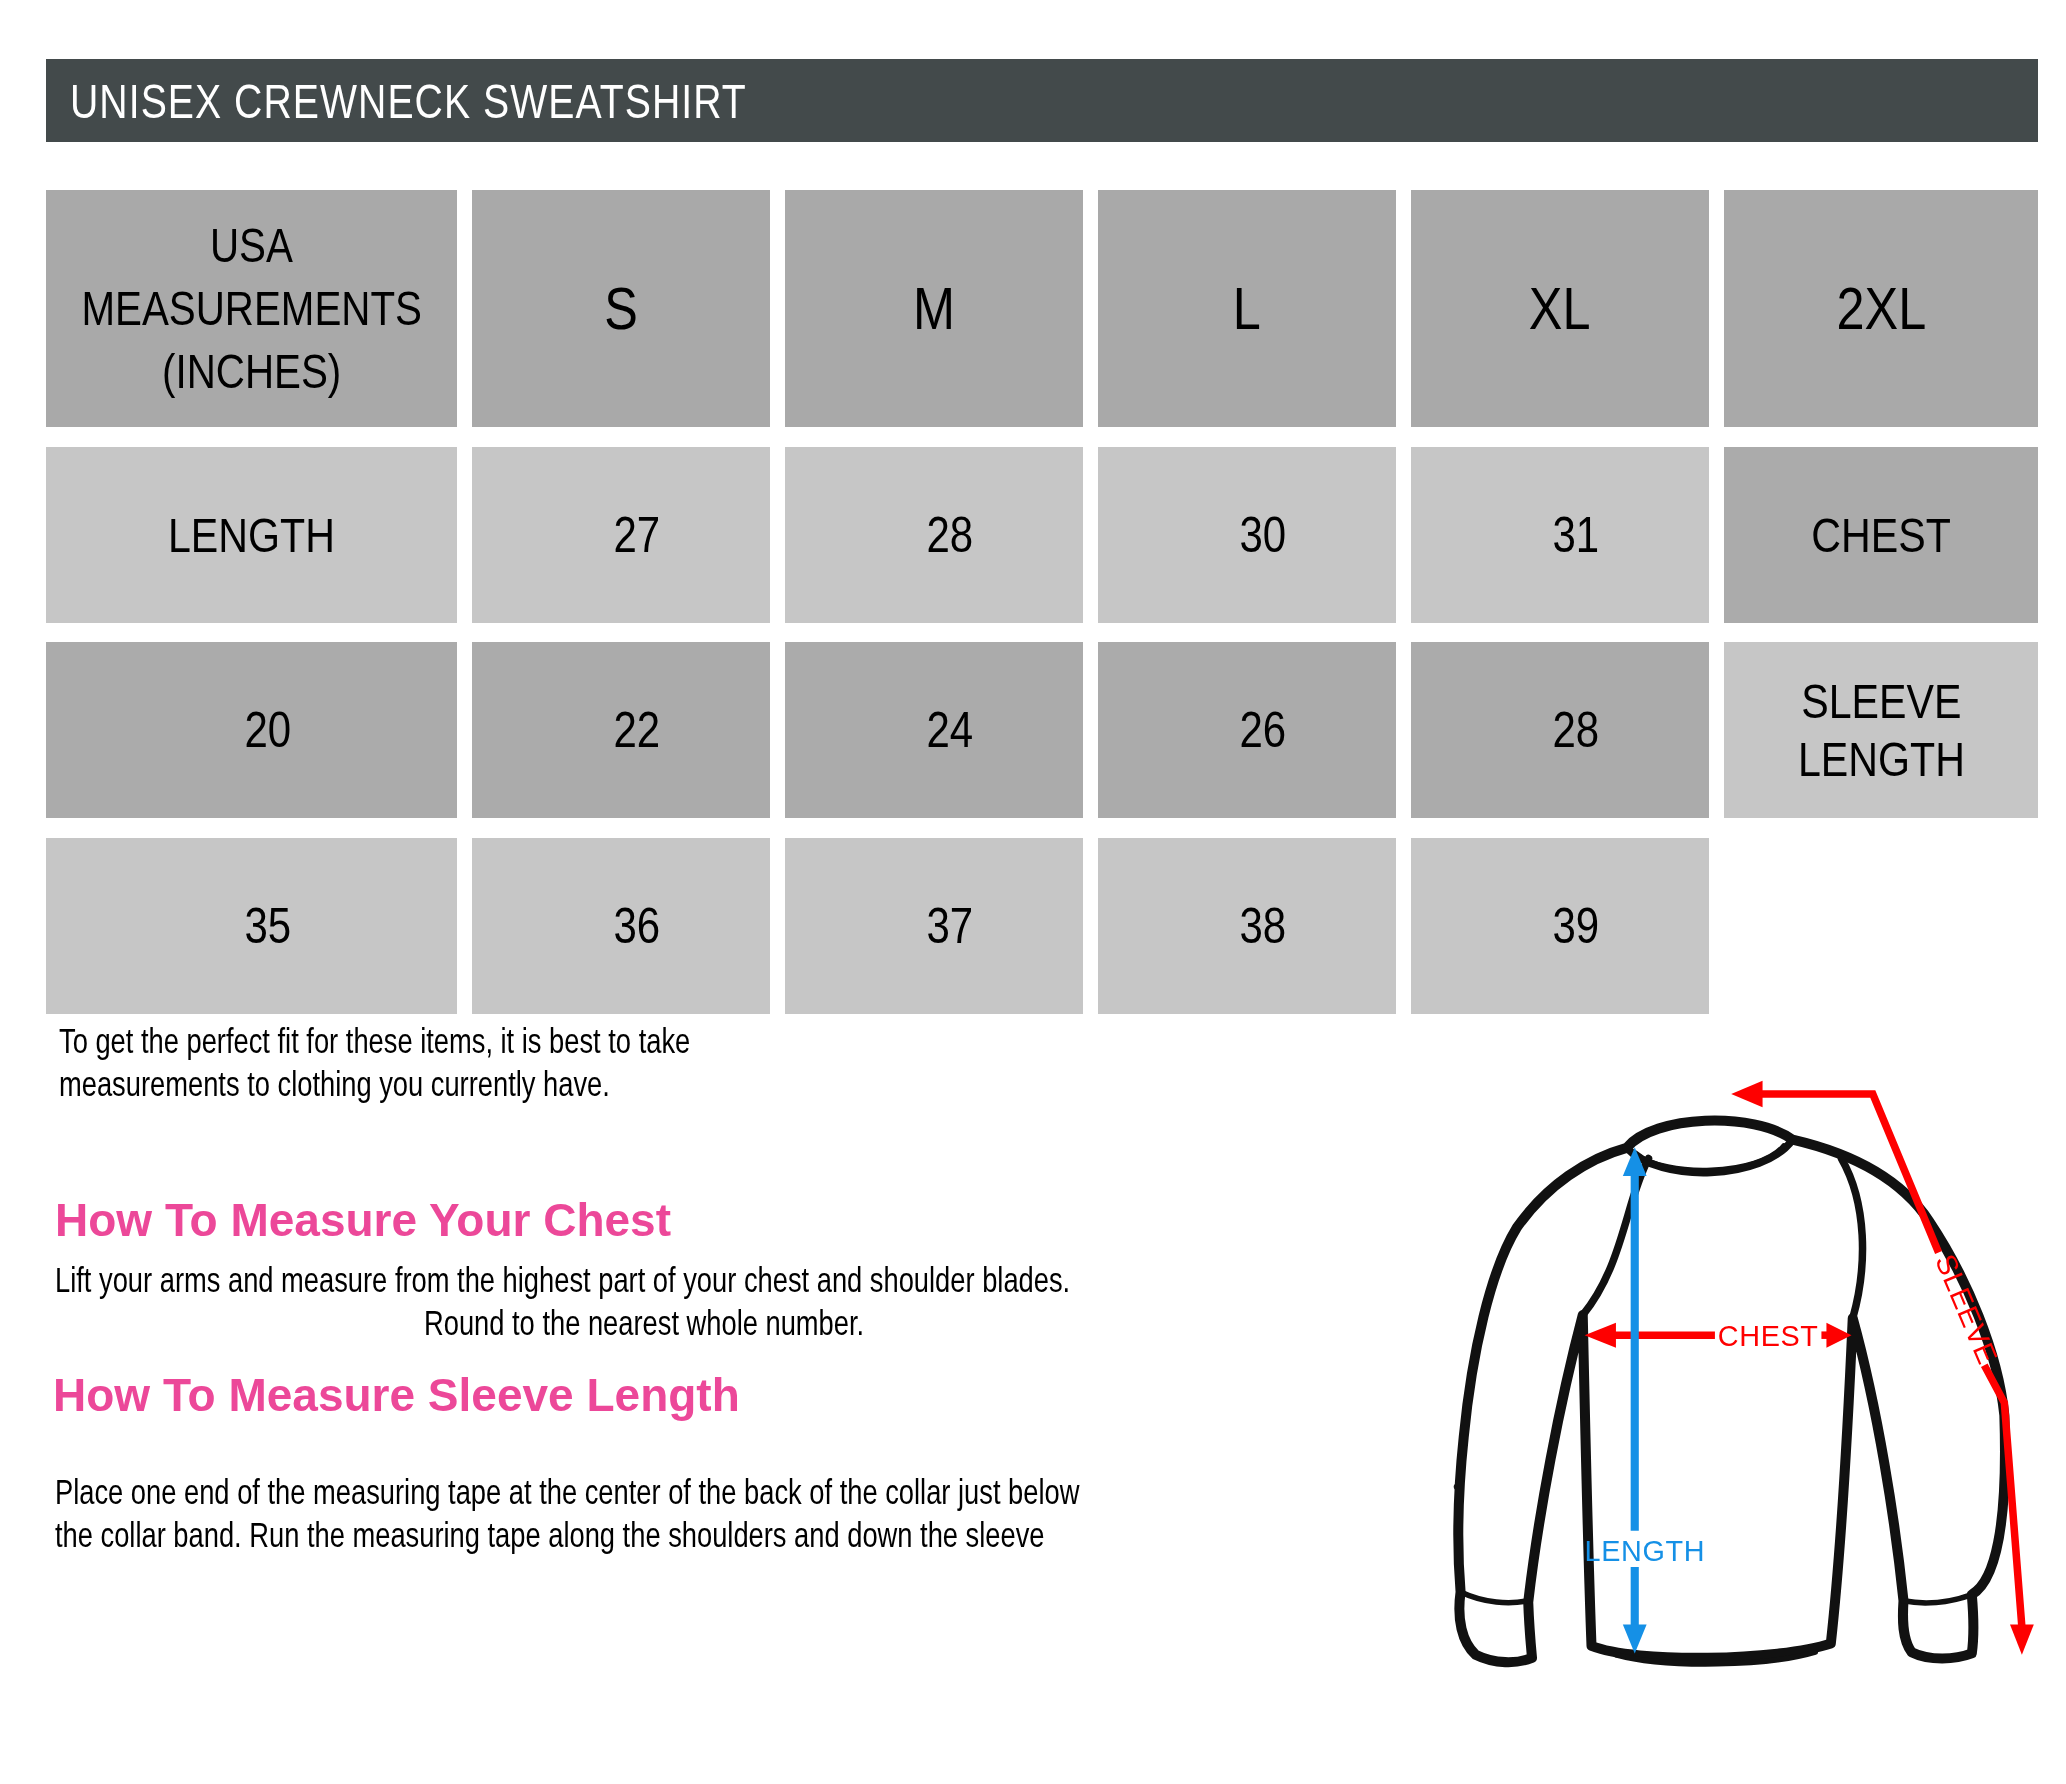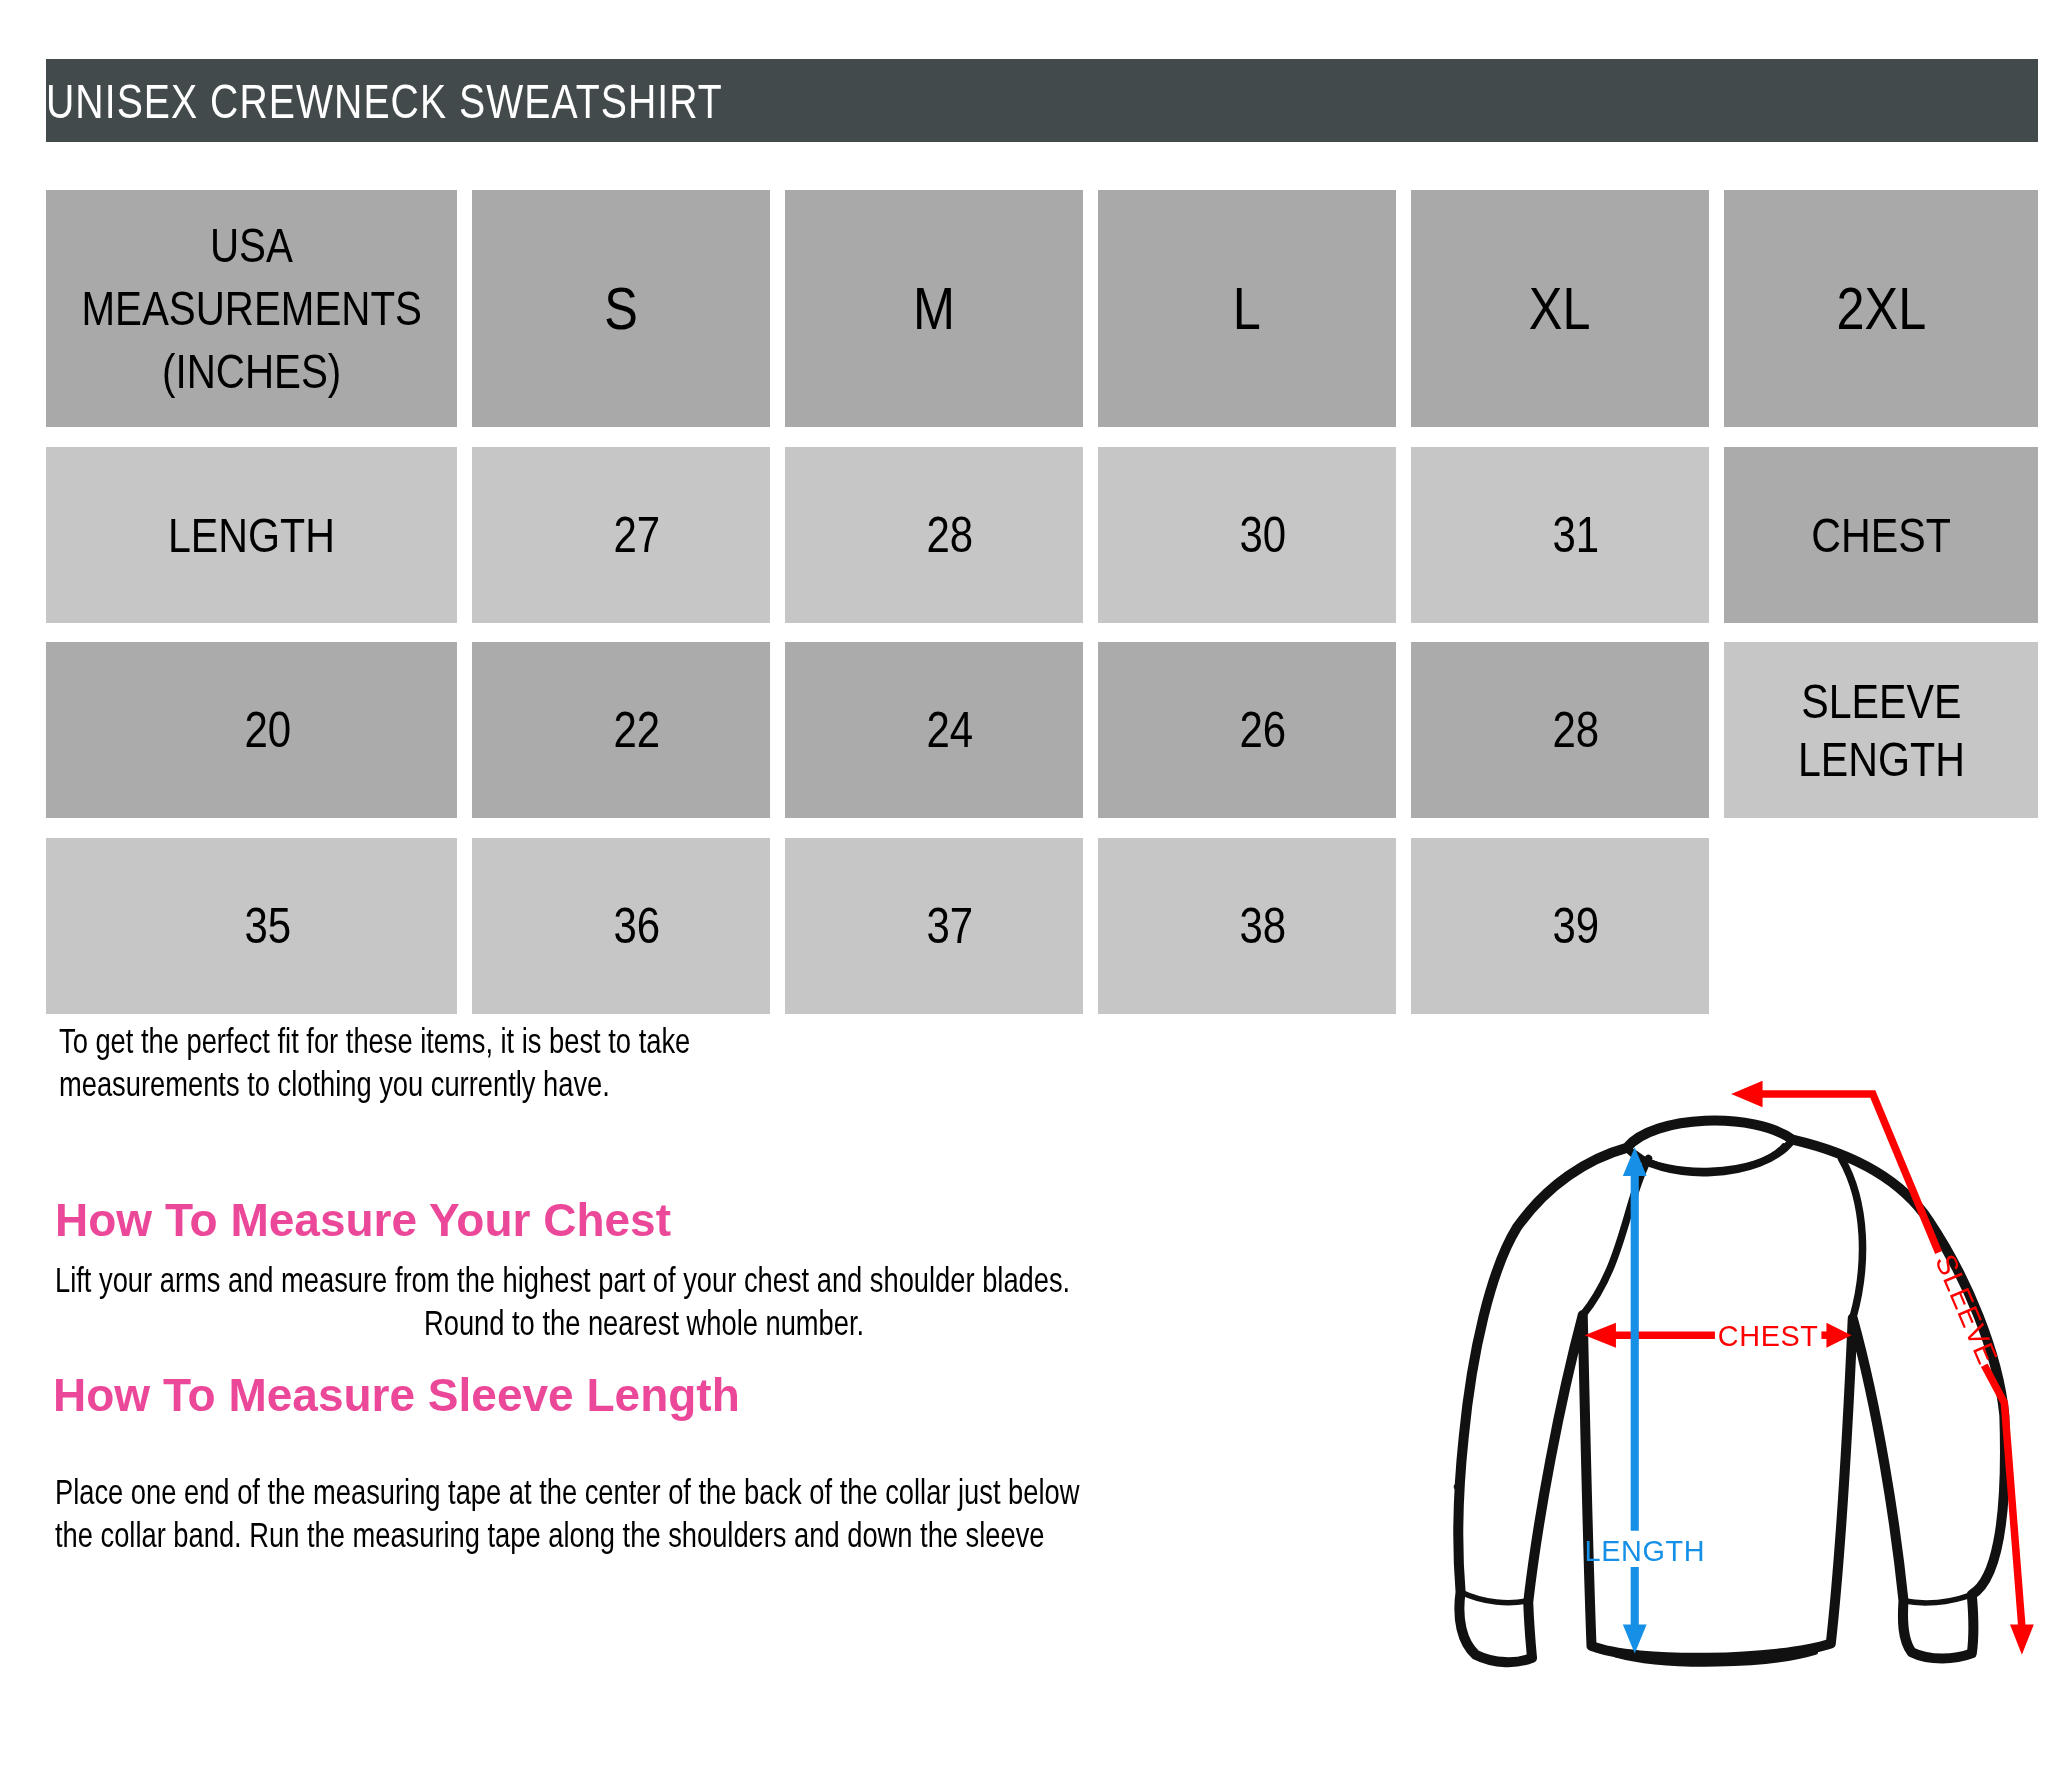--- a/index.html
+++ b/index.html
@@ -13,21 +13,21 @@
   body{font-family:"Liberation Sans","DejaVu Sans",sans-serif;}
   .page{position:relative;width:2066px;height:1784px;background:var(--page-bg);overflow:hidden;}
 
   
   .cx{display:inline-block;transform:scaleX(.84);transform-origin:50% 50%;white-space:nowrap;}
   .cxl{display:inline-block;transform:scaleX(.8);transform-origin:0 50%;white-space:nowrap;}
   .cxp{display:inline-block;transform:scaleX(.78);transform-origin:0 50%;white-space:nowrap;}
 
   
   .titlebar{position:absolute;left:46px;top:59px;width:1992px;height:83px;
-    background:var(--title-bg);display:flex;align-items:center;}
+    background:var(--title-bg);display:flex;align-items:center;padding-left:24px;}
   .titlebar .t{font-size:49px;color:var(--title-fg);letter-spacing:1.3px;}
 
   
   .sizegrid{position:absolute;left:46px;top:178px;display:grid;
     grid-template-columns:411px 298px 298px 298px 298px 314px;
     grid-template-rows:249px 188px 188px 188px;
     column-gap:15px;row-gap:7.5px;}
   .cell{display:flex;flex-direction:column;align-items:center;justify-content:center;
     color:#000;text-align:center;margin-top:12px;}
   .cell.dark{background:var(--cell-dark);}

